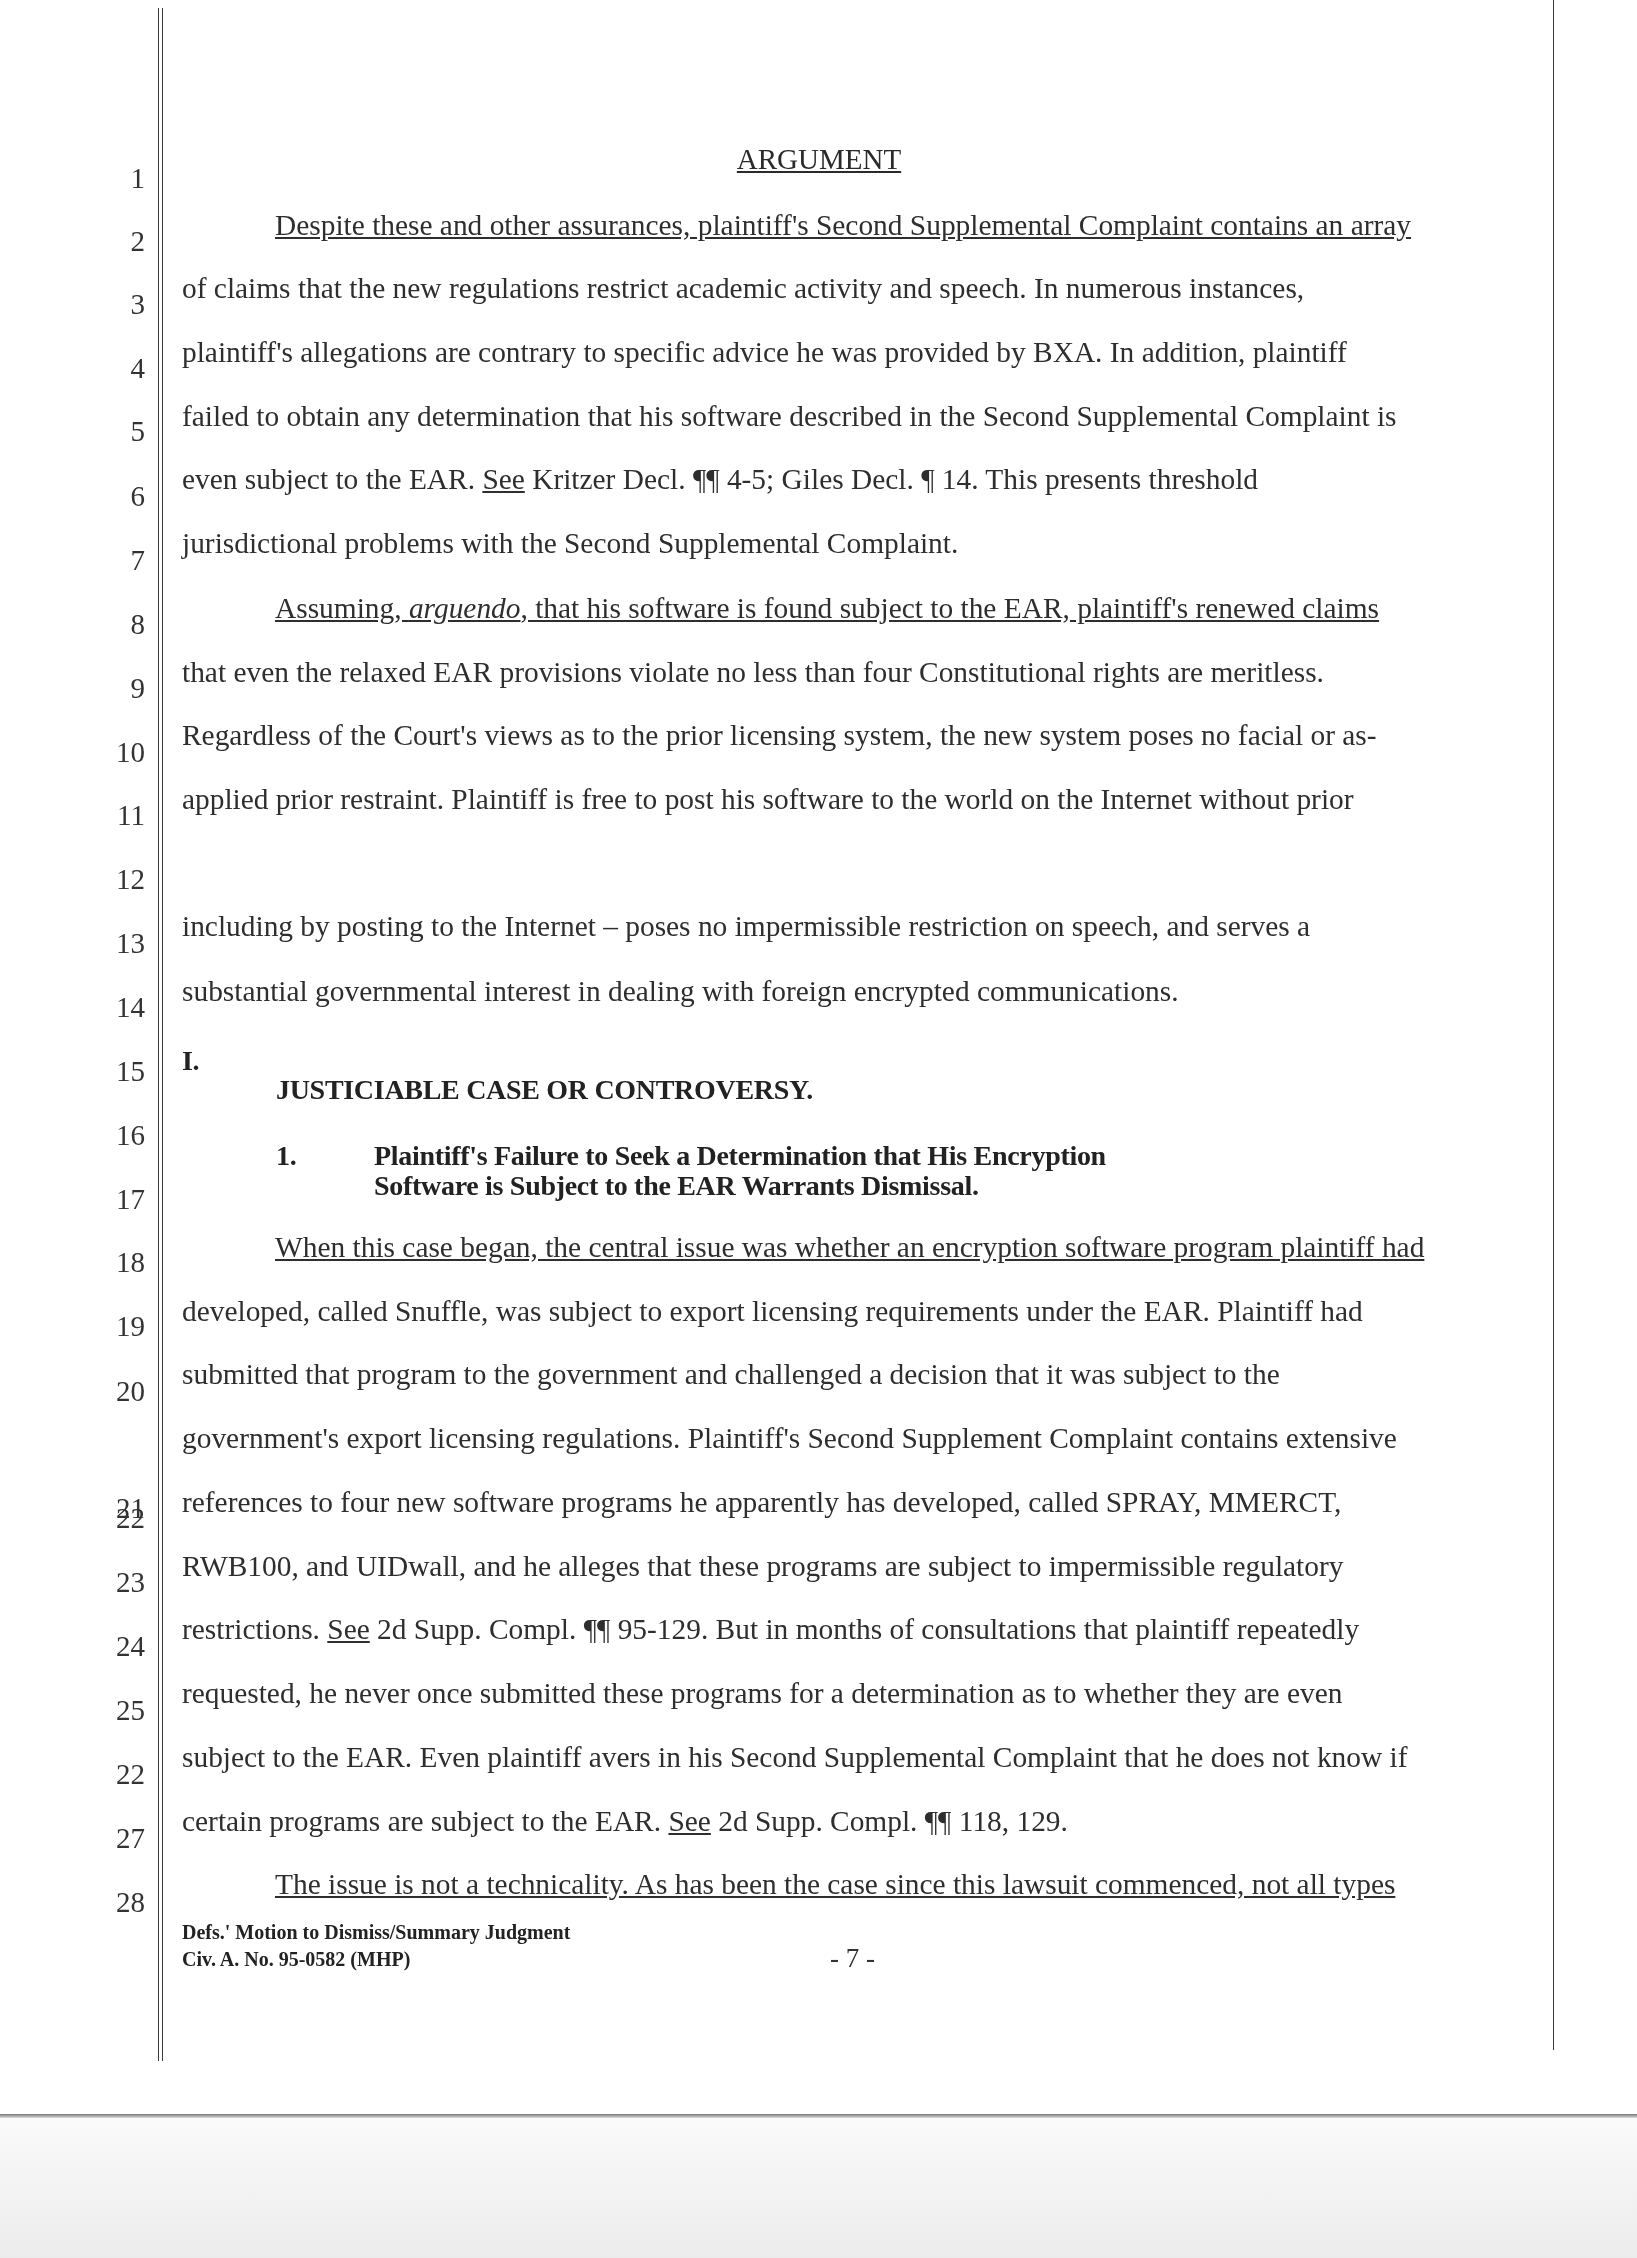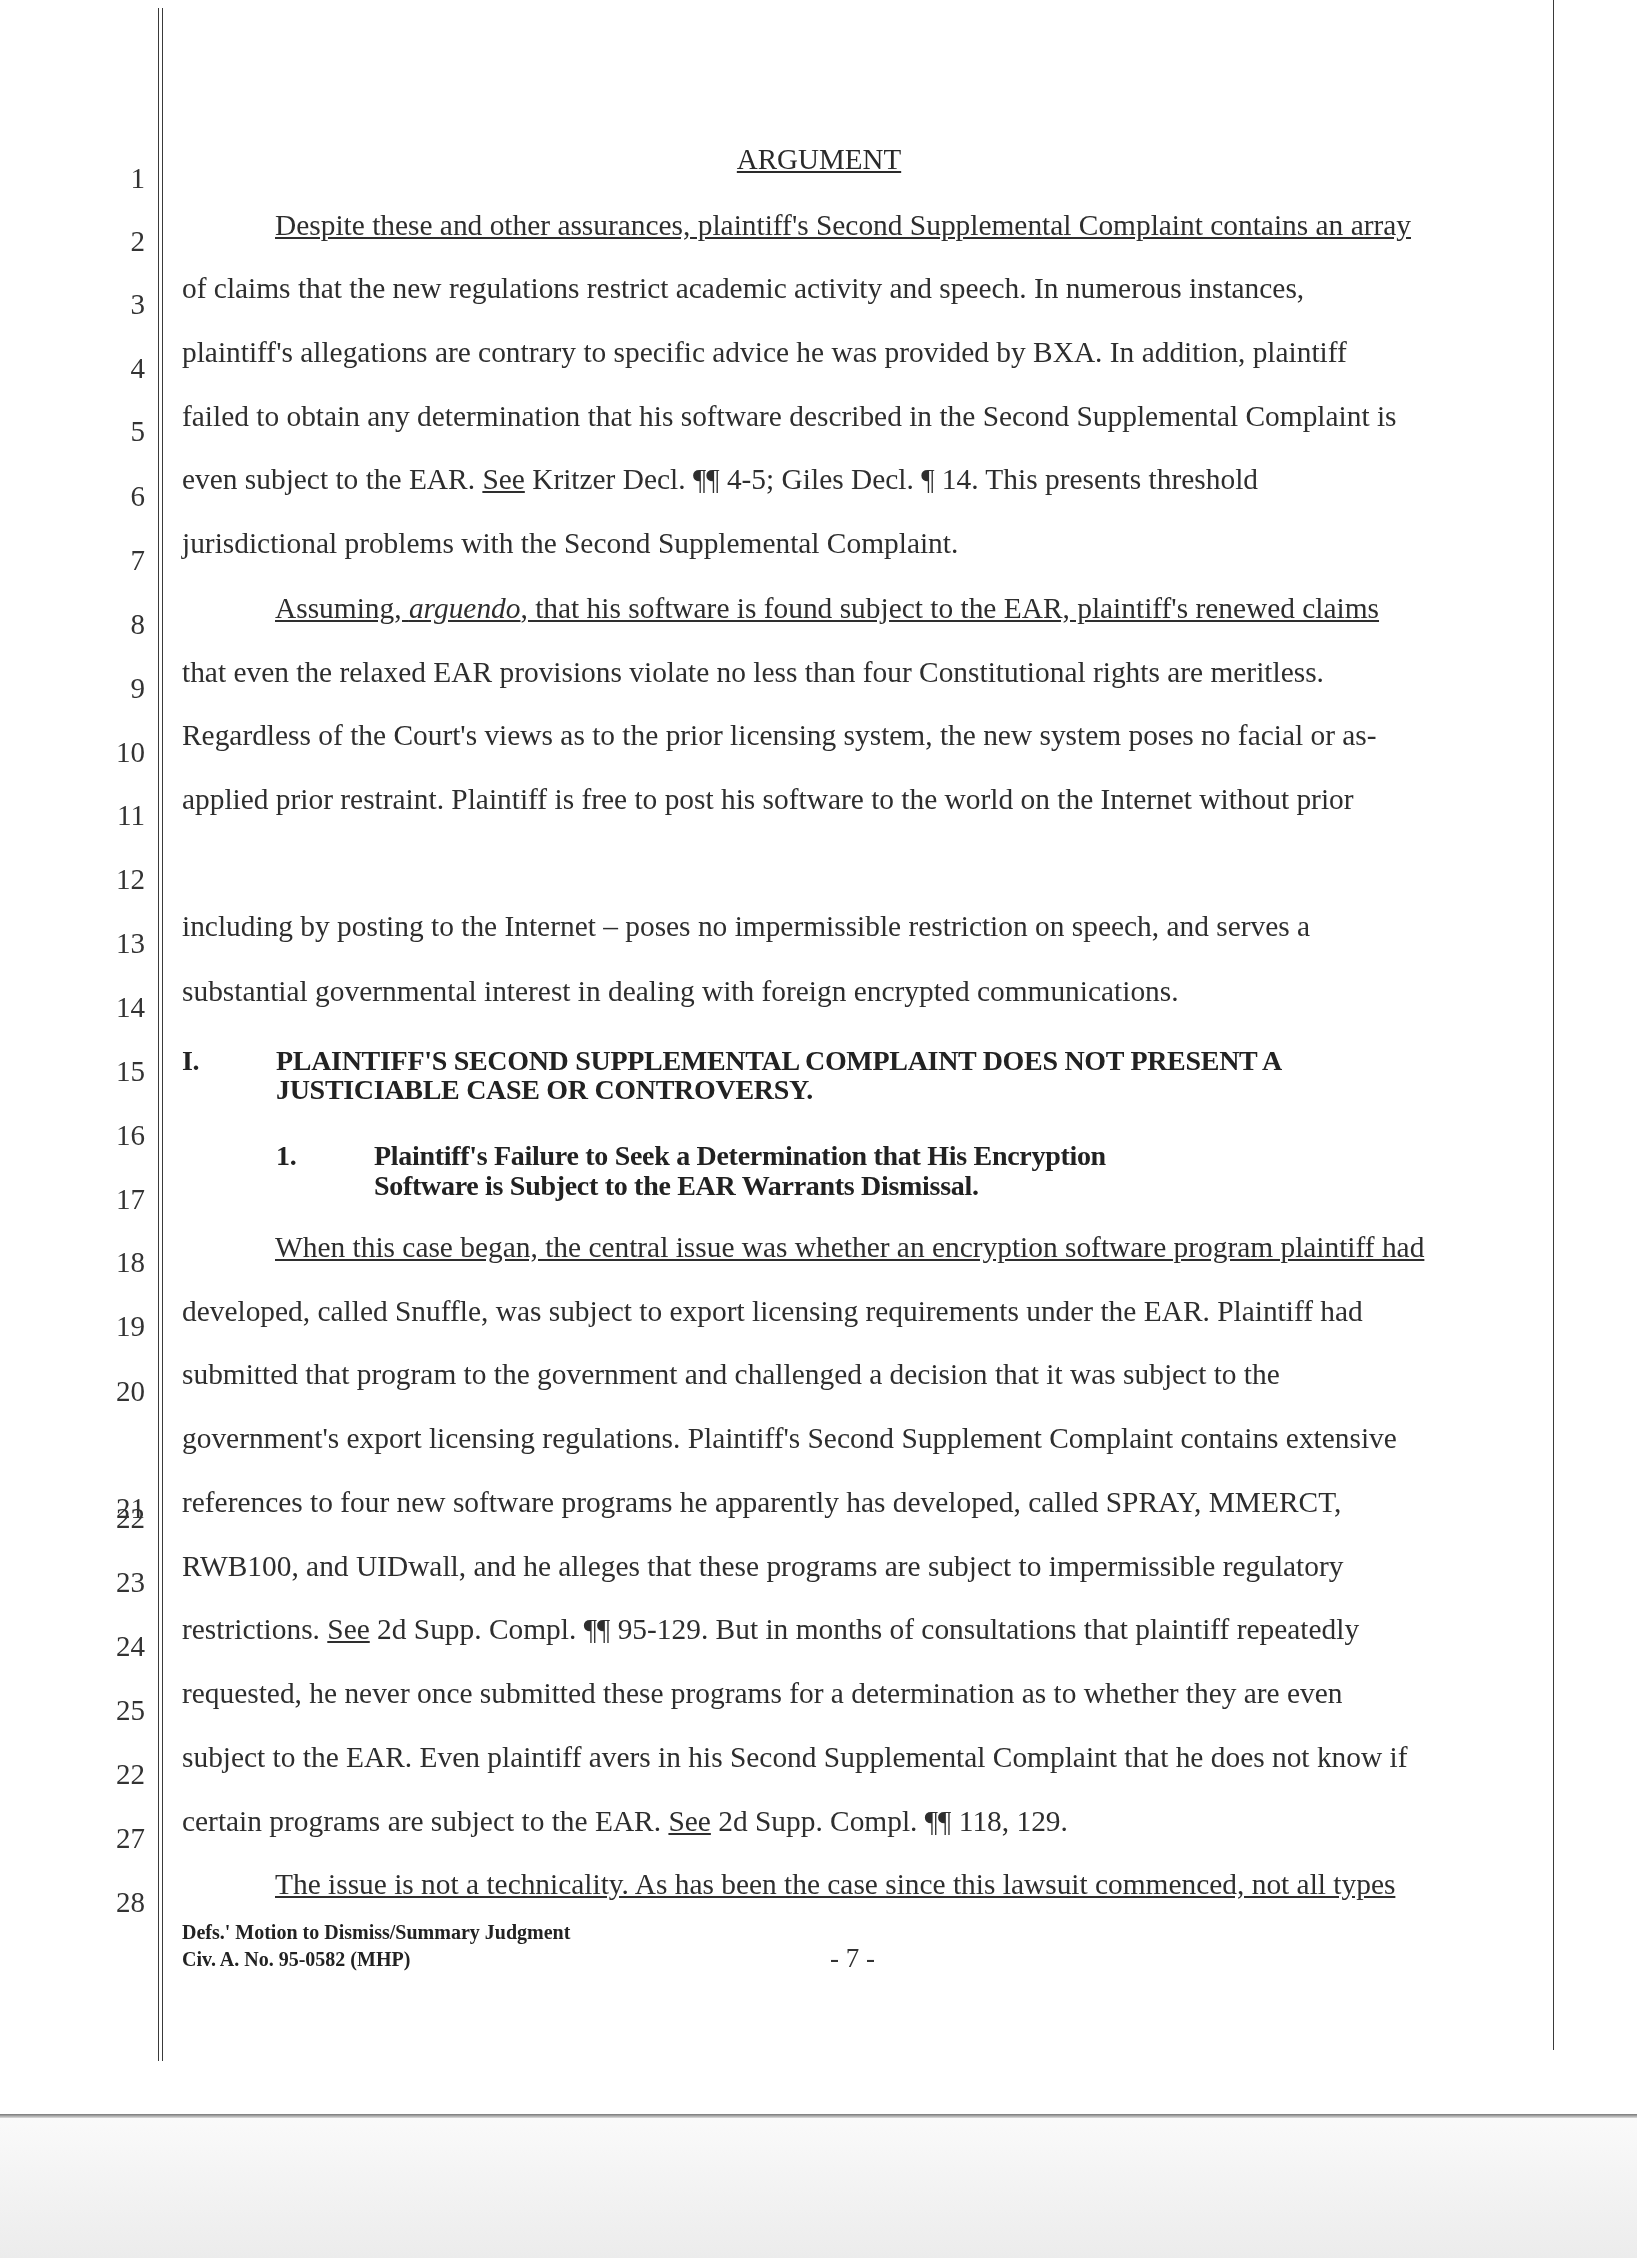--- a/index.html
+++ b/index.html
@@ -114,21 +114,20 @@
   <div class="line indent" style="top:592px">
     <span>Assuming, </span><span class="i">arguendo</span><span>, that his software is found subject to the EAR, plaintiff's renewed claims</span>
   </div>
   <div class="line" style="top:656px">that even the relaxed EAR provisions violate no less than four Constitutional rights are meritless.</div>
   <div class="line" style="top:719px">Regardless of the Court's views as to the prior licensing system, the new system poses no facial or as-</div>
   <div class="line" style="top:783px">applied prior restraint.  Plaintiff is free to post his software to the world on the Internet without prior</div>
   <div class="line" style="top:910px">including by posting to the Internet – poses no impermissible restriction on speech, and serves a</div>
   <div class="line" style="top:975px">substantial governmental interest in dealing with foreign encrypted communications.</div>
 
   <div class="bold-head" style="left:182px; top:1045px">I.</div>
-  <div class="bold-head" style="left:276px; top:1045px">PLAINTIFF'S SECOND SUPPLEMENTAL COMPLAINT DOES NOT PRESENT A</div>
   <div class="bold-head" style="left:276px; top:1074px">JUSTICIABLE CASE OR CONTROVERSY.</div>
 
   <div class="bold-head" style="left:276px; top:1140px">1.</div>
   <div class="bold-head" style="left:374px; top:1140px">Plaintiff's Failure to Seek a Determination that His Encryption</div>
   <div class="bold-head" style="left:374px; top:1170px">Software is Subject to the EAR Warrants Dismissal.</div>
 
   <div class="line indent" style="top:1231px">When this case began, the central issue was whether an encryption software program plaintiff had</div>
   <div class="line" style="top:1295px">developed, called Snuffle, was subject to export licensing requirements under the EAR.  Plaintiff had</div>
   <div class="line" style="top:1358px">submitted that program to the government and challenged a decision that it was subject to the</div>
   <div class="line" style="top:1422px">government's export licensing regulations.  Plaintiff's Second Supplement Complaint contains extensive</div>

